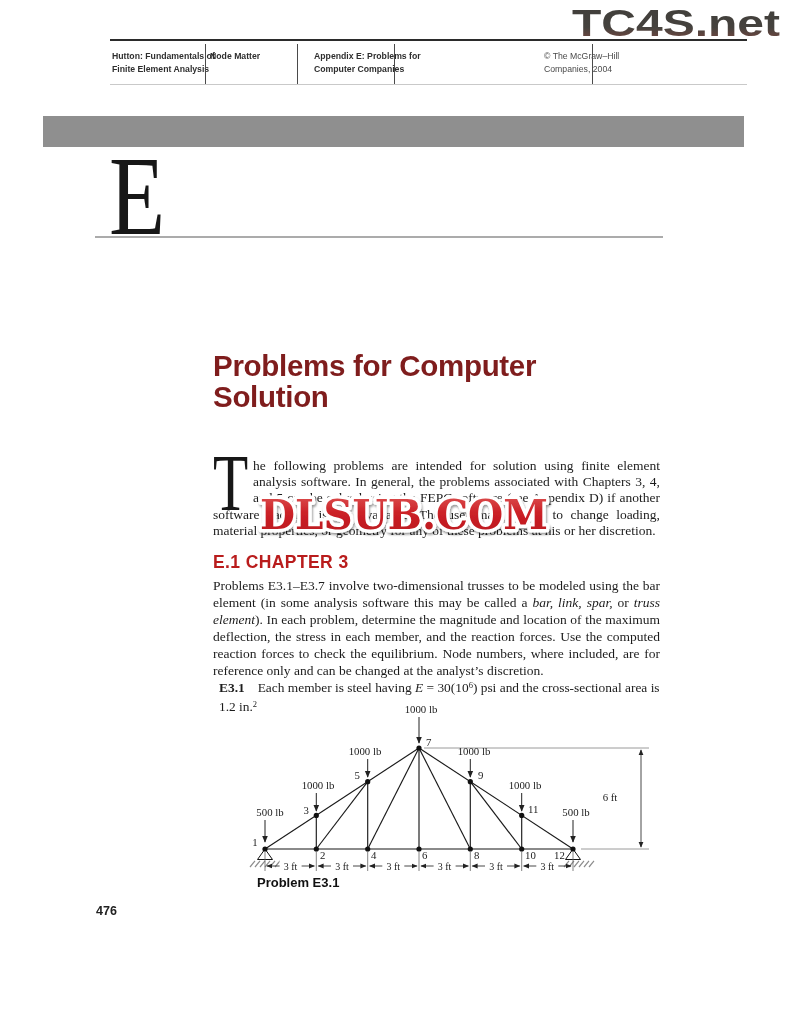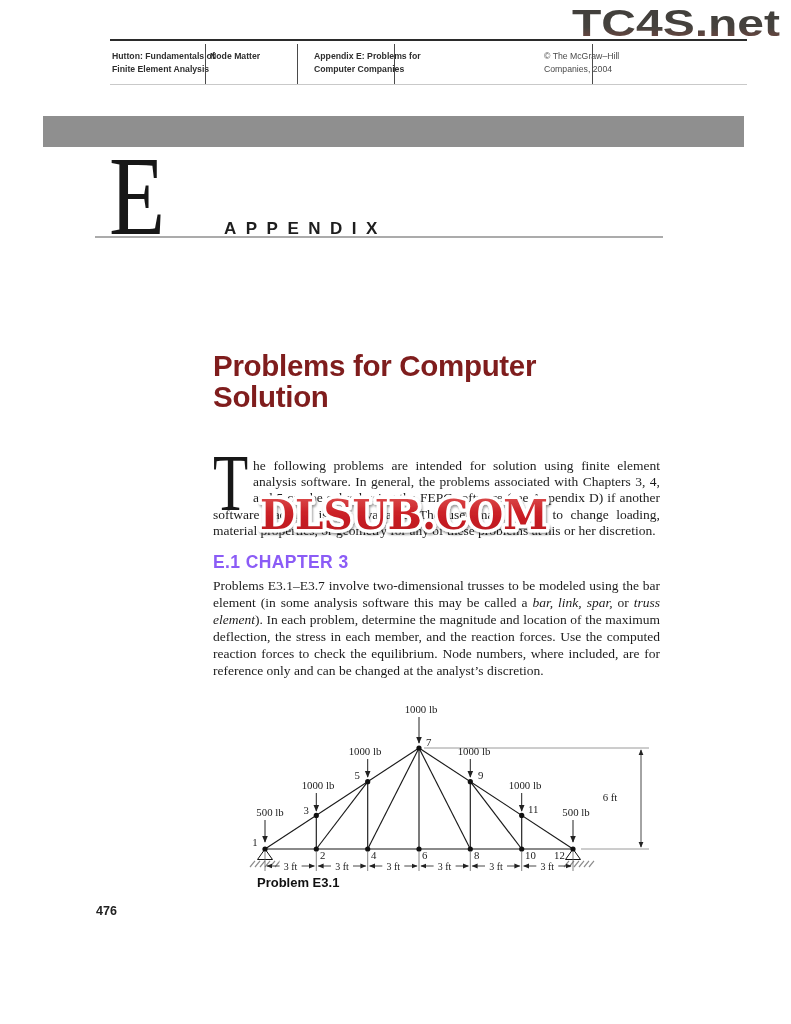--- a/index.html
+++ b/index.html
@@ -30,21 +30,21 @@
          font-family:"Liberation Sans",sans-serif;font-weight:bold;
          font-size:29.5px;line-height:31px;letter-spacing:-.3px;color:#7f1d1d;}
   .intro{position:absolute;left:213px;top:458px;width:447px;margin:0;
          font-size:13.5px;line-height:16.2px;text-align:justify;}
   .dc-spacer{float:left;width:40px;height:48px;}
   .dropcap{position:absolute;left:0px;top:-15px;font-size:80px;line-height:1;
            transform:scaleX(.72);transform-origin:0 0;color:#171717;}
   .wm-mid{position:absolute;left:248px;top:483px;width:312px;height:62px;z-index:5;}
   .e1-heading{position:absolute;left:213px;top:552px;margin:0;
               font-family:"Liberation Sans",sans-serif;font-weight:bold;
-              font-size:17.5px;letter-spacing:.4px;color:#8b5cf6;}
+              font-size:17.5px;letter-spacing:.4px;color:#b91c1c;}
   .para2{position:absolute;left:213px;top:577px;width:447px;margin:0;
          font-size:13.5px;line-height:17px;text-align:justify;}
   .para2 .it{font-style:italic;}
   .problem{position:absolute;left:219px;top:677px;width:460px;font-size:13.4px;line-height:16px;}
   .problem .plabel{font-weight:bold;margin-right:13px;}
   .problem .var{font-style:italic;}
   .problem sup{font-size:8.5px;vertical-align:4px;}
 
   
   .figure-svg{position:absolute;left:248px;top:694px;width:420px;height:186px;}
@@ -103,21 +103,20 @@
     <div>Companies, 2004</div>
   </div>
   <div class="hdr-div" style="left:205px;"></div>
   <div class="hdr-div" style="left:297px;"></div>
   <div class="hdr-div" style="left:394px;"></div>
   <div class="hdr-div" style="left:592px;"></div>
   <div class="hdr-rule-bottom"></div>
 
   <div class="gray-bar"></div>
   <div class="appendix-letter">E</div>
-  <div class="appendix-word">APPENDIX</div>
   <div class="appendix-rule"></div>
 
   <h1 class="title">Problems for Computer Solution</h1>
 
   <p class="intro">
     <span class="dc-spacer"></span>
     <span class="dropcap">T</span>
     <span>he following problems are intended for solution using finite element analysis software. In general, the problems associated with Chapters 3, 4, and 5 can be solved using the FEPC software (see Appendix D) if another software package is not available. The user may choose to change loading, material properties, or geometry for any of these problems at his or her discretion.</span>
   </p>
 
@@ -131,20 +130,21 @@
       <filter id="fMid" x="-20%" y="-20%" width="140%" height="140%">
         <feDropShadow dx="1" dy="2" stdDeviation="1" flood-color="#000000" flood-opacity="0.4"></feDropShadow>
       </filter>
     </defs>
     <text x="156" y="46" text-anchor="middle" textLength="288" lengthAdjust="spacingAndGlyphs" font-family="DejaVu Serif, serif" font-weight="bold" font-size="41" fill="url(#gMid)" stroke="#ffffff" stroke-width="7" paint-order="stroke" stroke-linejoin="round" filter="url(#fMid)">DLSUB.COM</text>
   </svg>
 
   <h2 class="e1-heading">E.1  CHAPTER 3</h2>
   <p class="para2"><span>Problems E3.1–E3.7 involve two-dimensional trusses to be modeled using the bar element (in some analysis software this may be called a </span><span class="it">bar, link, spar,</span><span> or </span><span class="it">truss element</span><span>). In each problem, determine the magnitude and location of the maximum deflection, the stress in each member, and the reaction forces. Use the computed reaction forces to check the equilibrium. Node numbers, where included, are for reference only and can be changed at the analyst’s discretion.</span></p>
 
+  <div class="problem"><span class="plabel">E3.1</span><span>Each member is steel having </span><span class="var">E</span><span> = 30(10</span><sup>6</sup><span>) psi and the cross-sectional area is 1.2 in.</span><sup>2</sup></div>
 
   <svg class="figure-svg" viewBox="0 0 420 186">
     <defs>
       <marker id="ah" viewBox="0 0 10 10" refX="8.5" refY="5" markerWidth="7" markerHeight="7" orient="auto-start-reverse">
           <path d="M0,1 L9.5,5 L0,9 Z" fill="#222"></path>
         </marker>
     </defs>
 
     <g>
       <line class="ext" x1="176" y1="54" x2="401" y2="54"></line>

